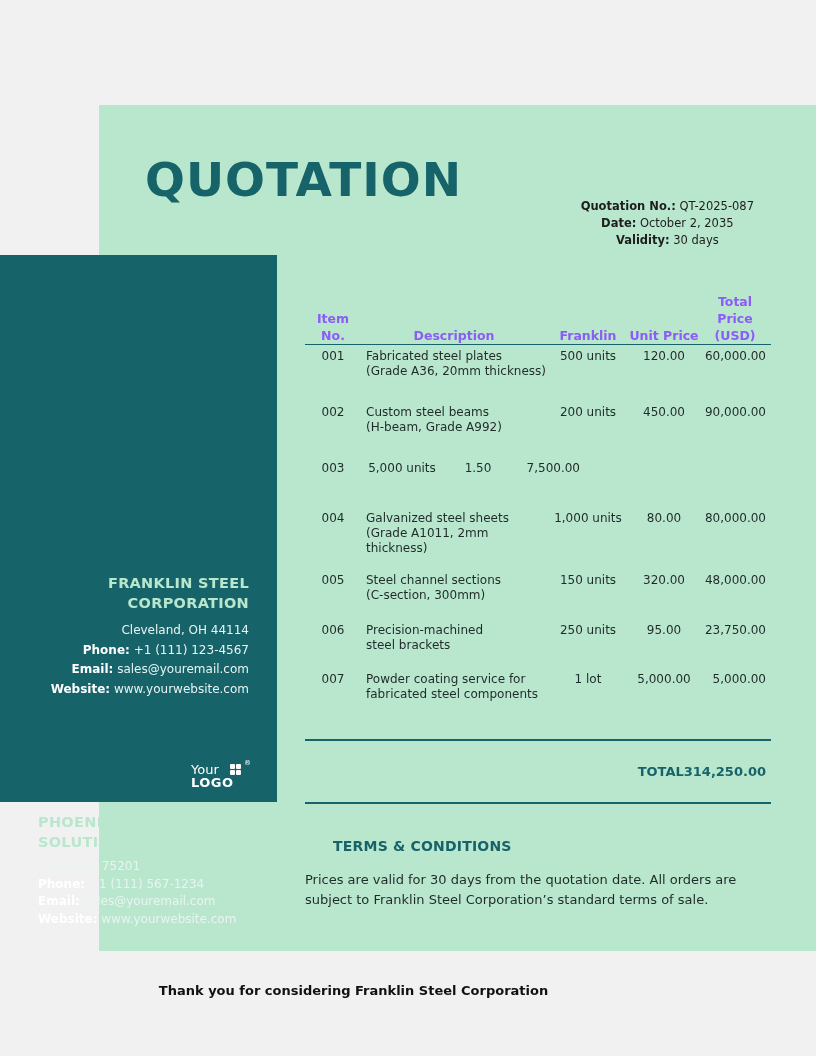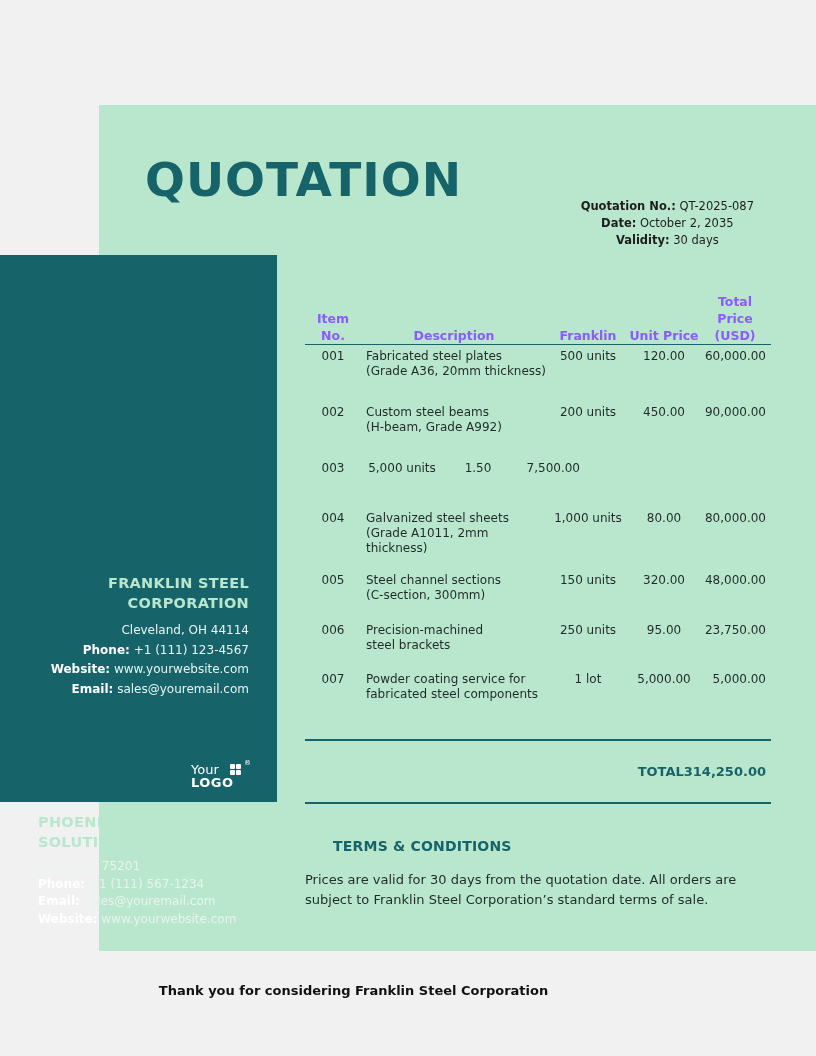--- a/index.html
+++ b/index.html
@@ -119,22 +119,22 @@
   <div><b>Quotation No.:</b> <span>QT-2025-087</span></div>
   <div><b>Date:</b> <span>October 2, 2035</span></div>
   <div><b>Validity:</b> <span>30 days</span></div>
 </div>
 
 <div class="teal-panel">
   <div class="sender">
     <div class="name">FRANKLIN STEEL CORPORATION</div>
     <div class="line">Cleveland, OH 44114</div>
     <div class="line"><b>Phone:</b> <span>+1 (111) 123-4567</span></div>
+    <div class="line"><b>Email:</b> <span>sales@youremail.com</span></div>
     <div class="line"><b>Website:</b> <span>www.yourwebsite.com</span></div>
-    <div class="line"><b>Email:</b> <span>sales@youremail.com</span></div>
   </div>
 
   <div class="recipient">
     <div class="name">PHOENIX ENGINEERING SOLUTIONS</div>
     <div class="line">Dallas, TX 75201</div>
     <div class="line"><b>Phone:</b> <span>+1 (111) 567-1234</span></div>
     <div class="line"><b>Email:</b> <span>sales@youremail.com</span></div>
     <div class="line"><b>Website:</b> <span>www.yourwebsite.com</span></div>
   </div>
 </div>

